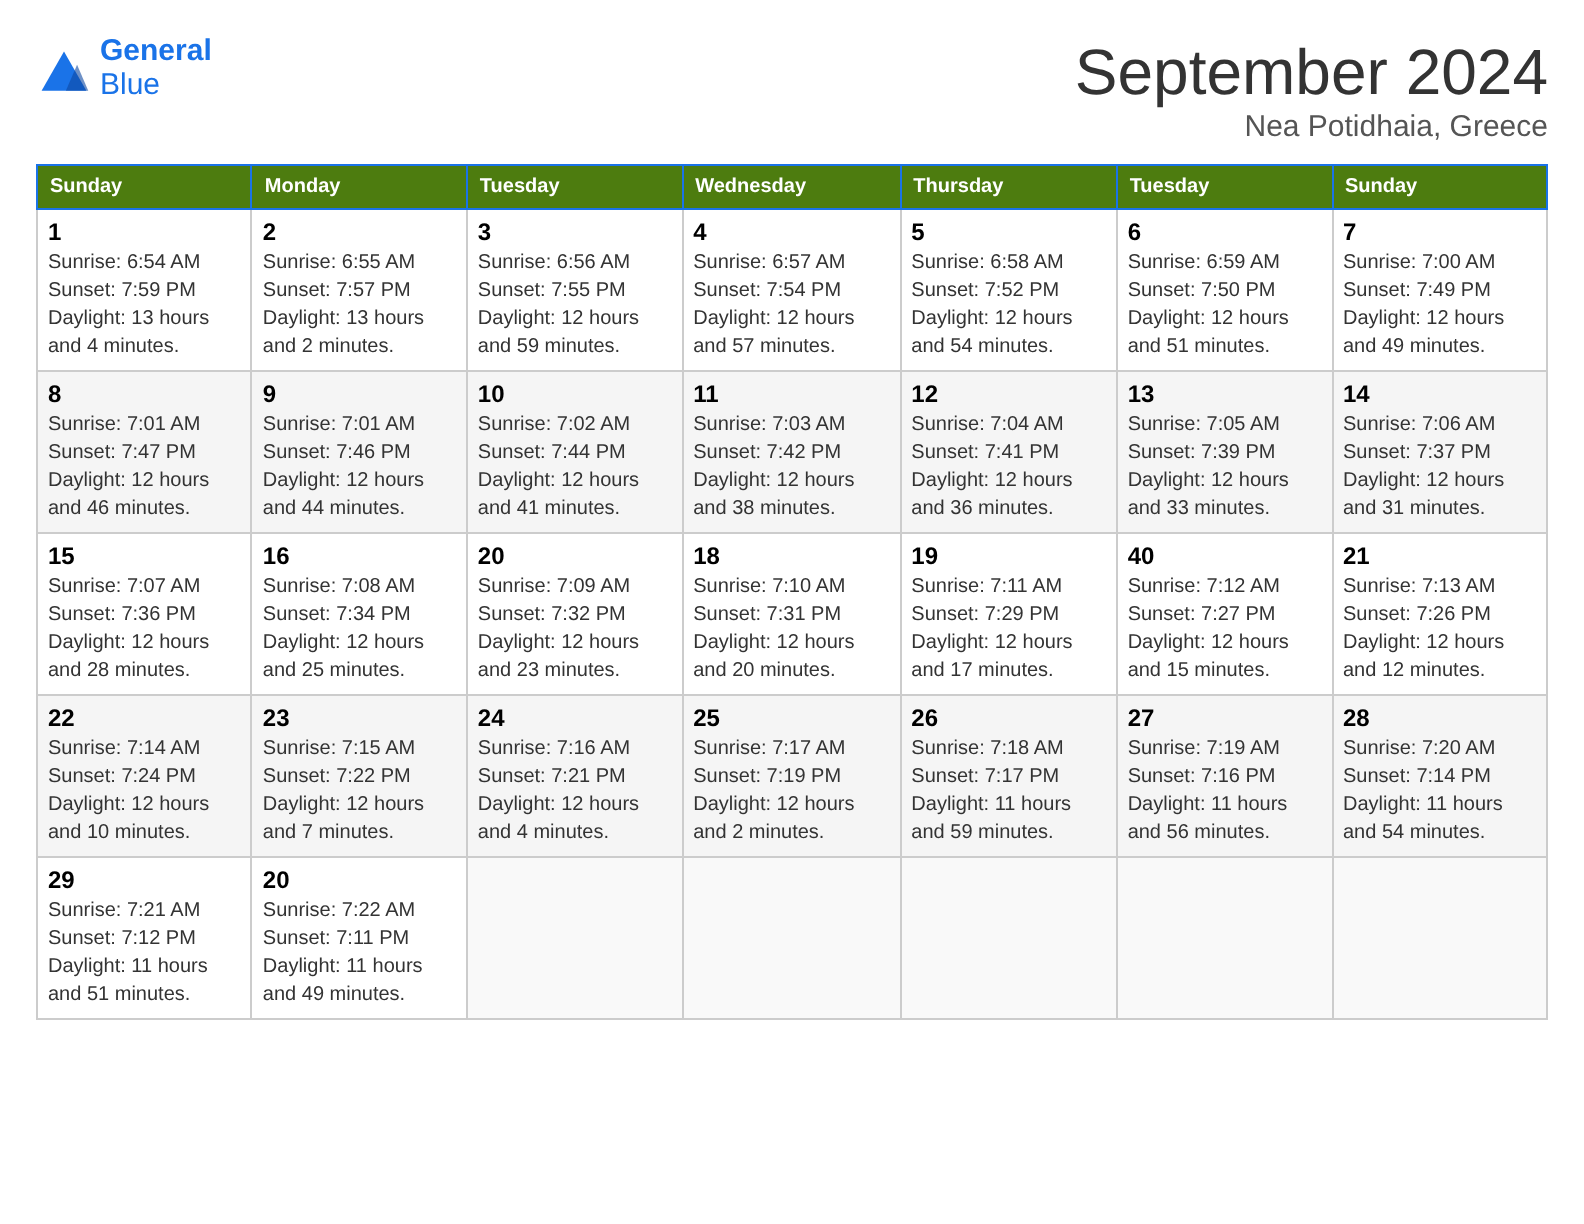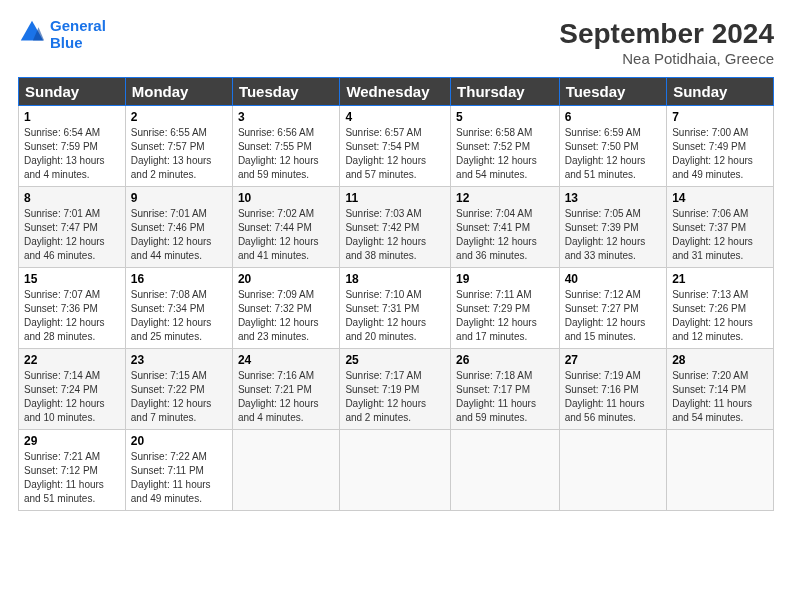--- a/index.html
+++ b/index.html
@@ -17,51 +17,51 @@
       background: #fff;
     }
     .header {
       display: flex;
       justify-content: space-between;
       align-items: flex-start;
       margin-bottom: 10px;
     }
     .logo {
       display: flex;
-      align-items: flex-start;
+      align-items: flex-end;
       gap: 4px;
     }
     .logo-icon {
       width: 28px;
       height: 28px;
     }
     .title-block {
       text-align: right;
     }
     .month-title {
-      font-size: 28px;
-      font-weight: bold;
+      font-size: 32px;
+      font-weight: normal;
       color: #333;
     }
     .location {
       font-size: 15px;
       color: #555;
       text-align: right;
     }
     .calendar {
       width: 100%;
       border-collapse: collapse;
       font-size: 10.5px;
     }
     .calendar th {
-      background: #404040;
+      background: #4d7c0f;
       color: #fff;
       text-align: left;
       padding: 5px 6px;
-      font-size: 15px;
+      font-size: 10px;
       font-weight: bold;
       border: 1px solid #1a73e8;
     }
     .calendar td {
       vertical-align: top;
       border: 1px solid #ccc;
       padding: 4px 5px;
       width: 113px;
       min-height: 70px;
       background: #fff;
@@ -89,21 +89,21 @@
 
 <div class="page">
   <div class="header">
     <div class="logo">
       <svg class="logo-icon" viewBox="0 0 30 30">
         <polygon points="15,3 27,24 3,24" fill="#1a73e8"></polygon>
         <polygon points="22,10 28,24 16,24" fill="#0d47a1" opacity="0.6"></polygon>
       </svg>
       <div>
         <div style="font-size:15px;font-weight:bold;color:#1a73e8;line-height:1.1">General</div>
-        <div style="font-size:15px;font-weight:bold;color:#1a73e8;line-height:1.1">Blue</div>
+        <div style="font-size:15px;font-weight:normal;color:#1a73e8;line-height:1.1">Blue</div>
       </div>
     </div>
     <div class="title-block">
       <div class="month-title">September 2024</div>
       <div class="location">Nea Potidhaia, Greece</div>
     </div>
   </div>
 
   <table class="calendar">
     <thead>

